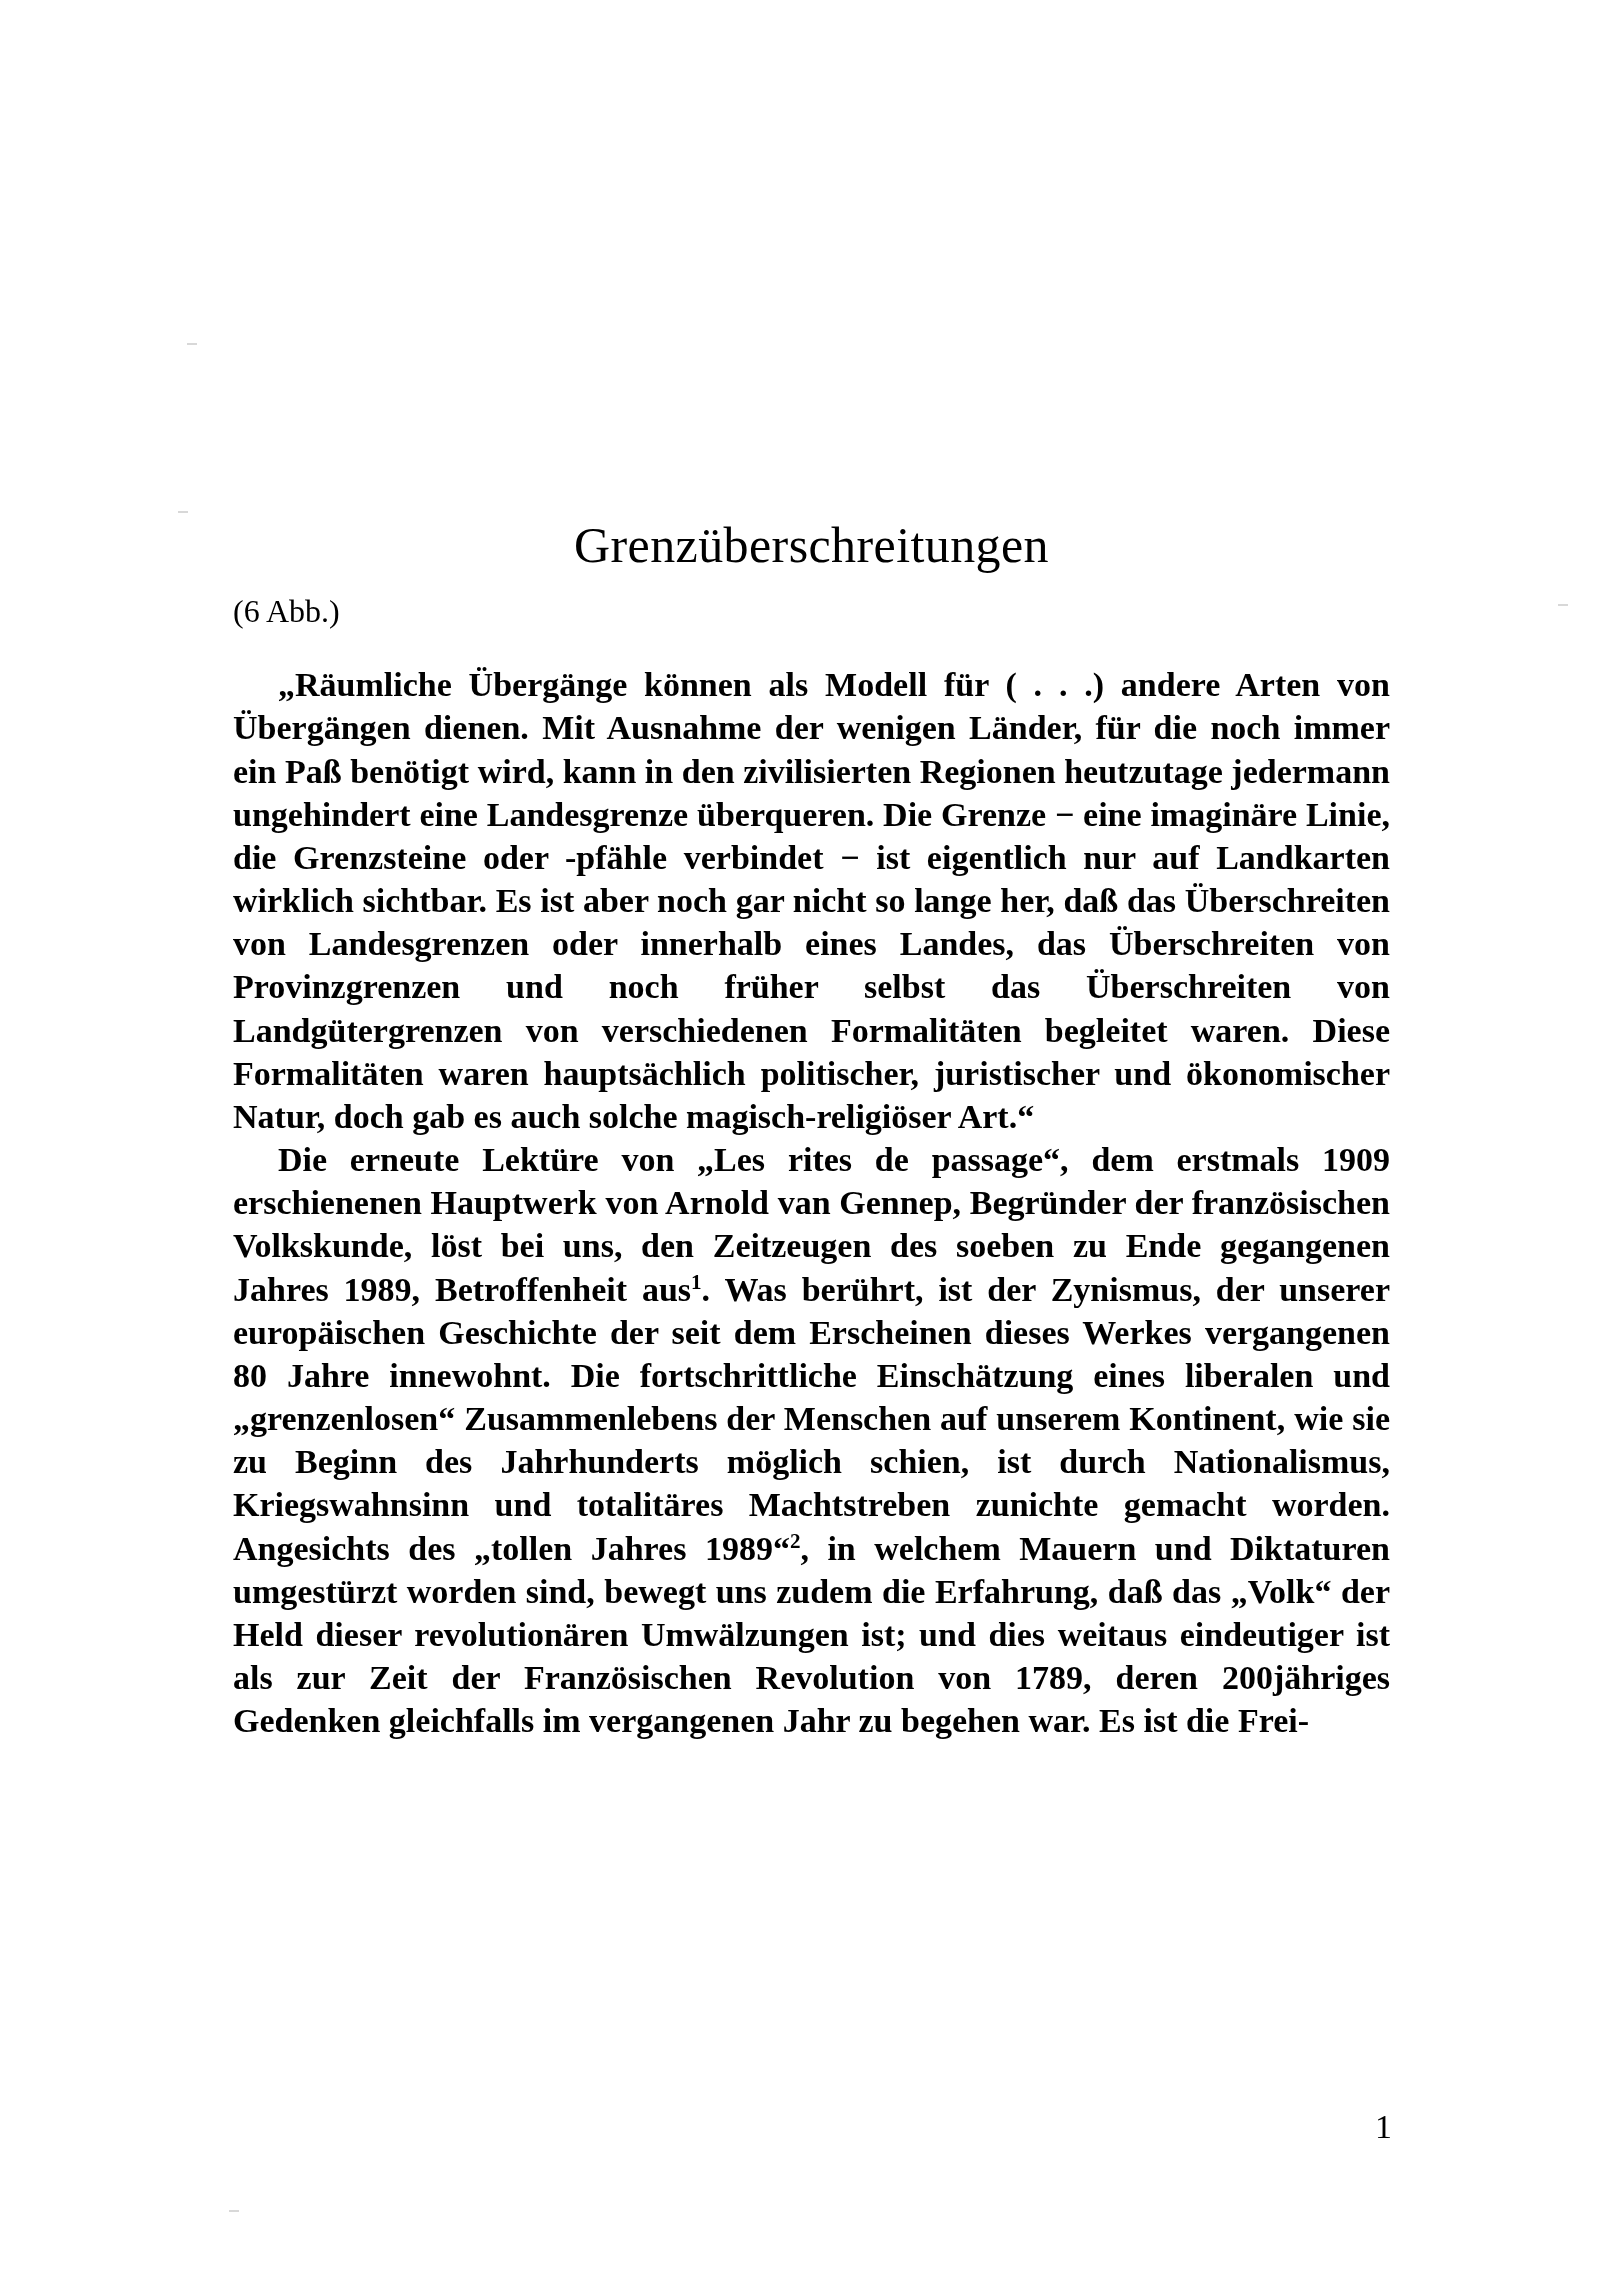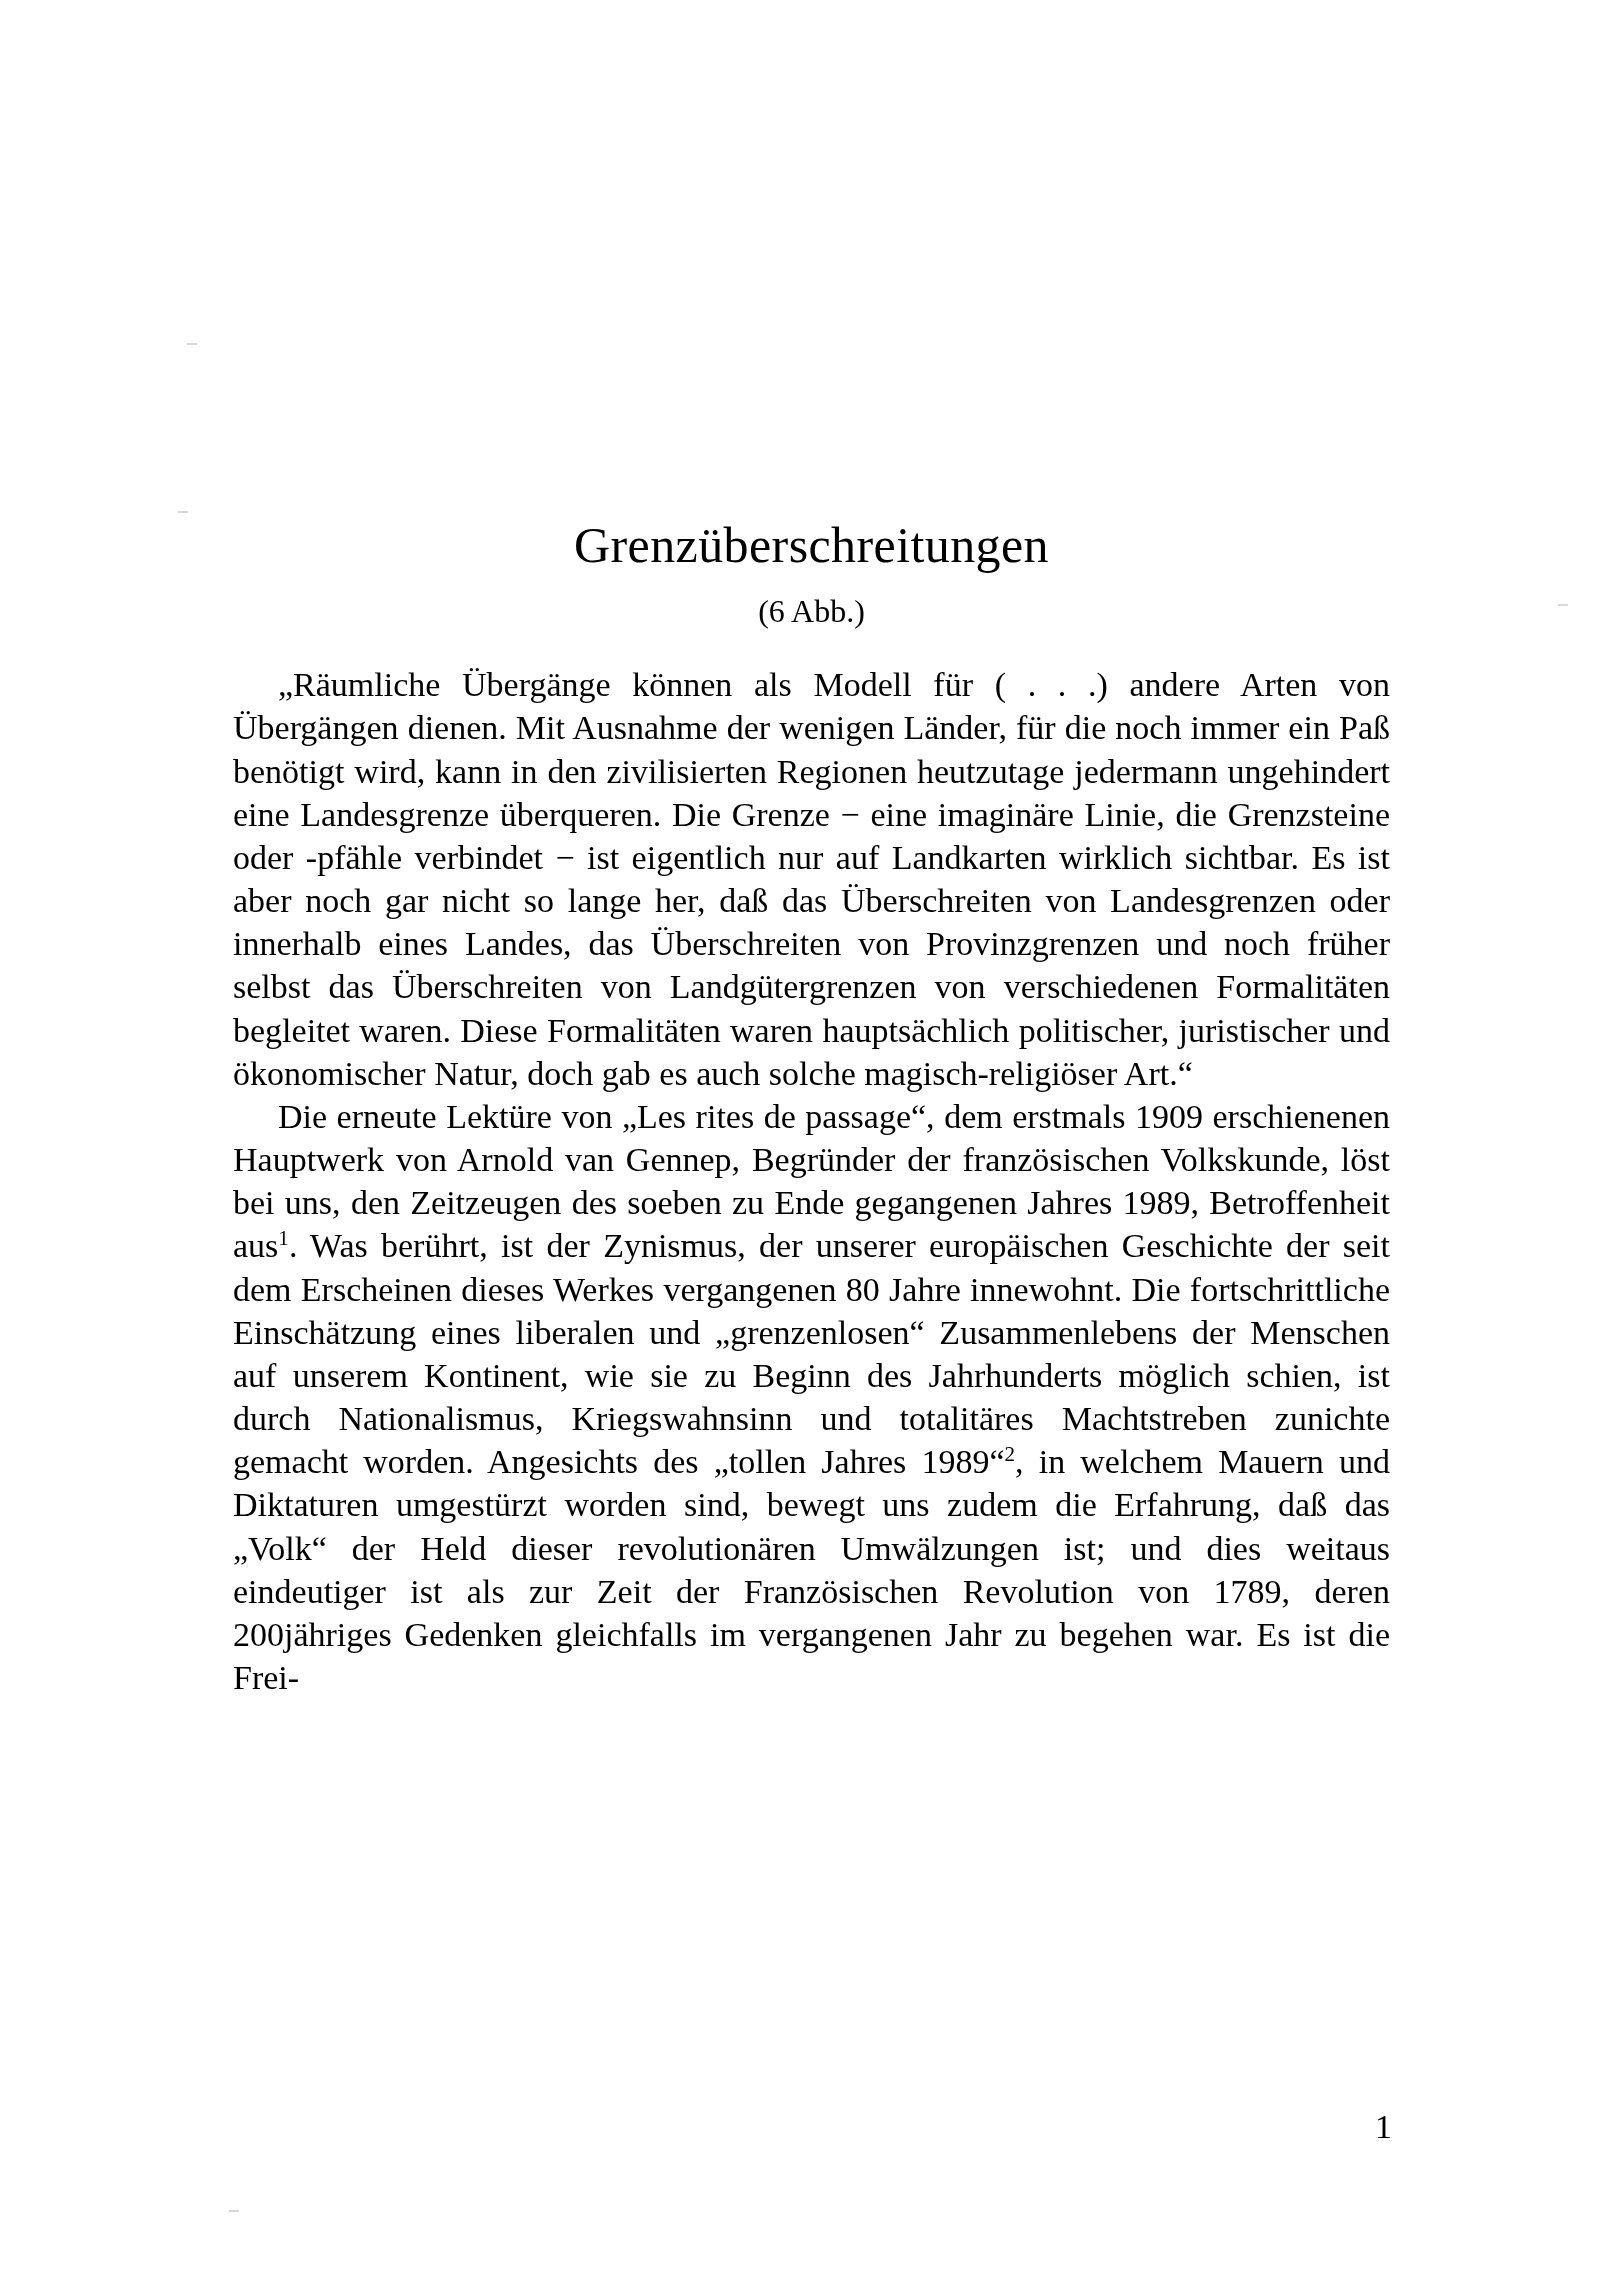--- a/index.html
+++ b/index.html
@@ -32,41 +32,42 @@
   .doc-title {
     font-size: 50px;
     text-align: center;
     letter-spacing: 0.4px;
     font-weight: normal;
     margin: 0 0 21px 0;
     line-height: 1.1;
   }
   .doc-subtitle {
     font-size: 32px;
-    text-align: center;
+    text-align: left;
     margin: 0 0 34px 0;
     line-height: 1.1;
   }
   .doc-author {
     font-size: 32px;
     text-align: center;
     margin: 0 0 53px 0;
     line-height: 1.1;
     letter-spacing: 0.3px;
   }
   .body-text {
     font-size: 34px;
     line-height: 1.27;
     text-align: justify;
     text-justify: inter-word;
     margin: 0;
     hyphens: manual;
   }
   .body-text.indented {
     text-indent: 45px;
+    font-weight: bold;
   }
   sup {
     font-size: 0.62em;
     vertical-align: super;
     line-height: 0;
   }
   .page-number {
     position: absolute;
     left: 1343px;
     top: 2108px;

